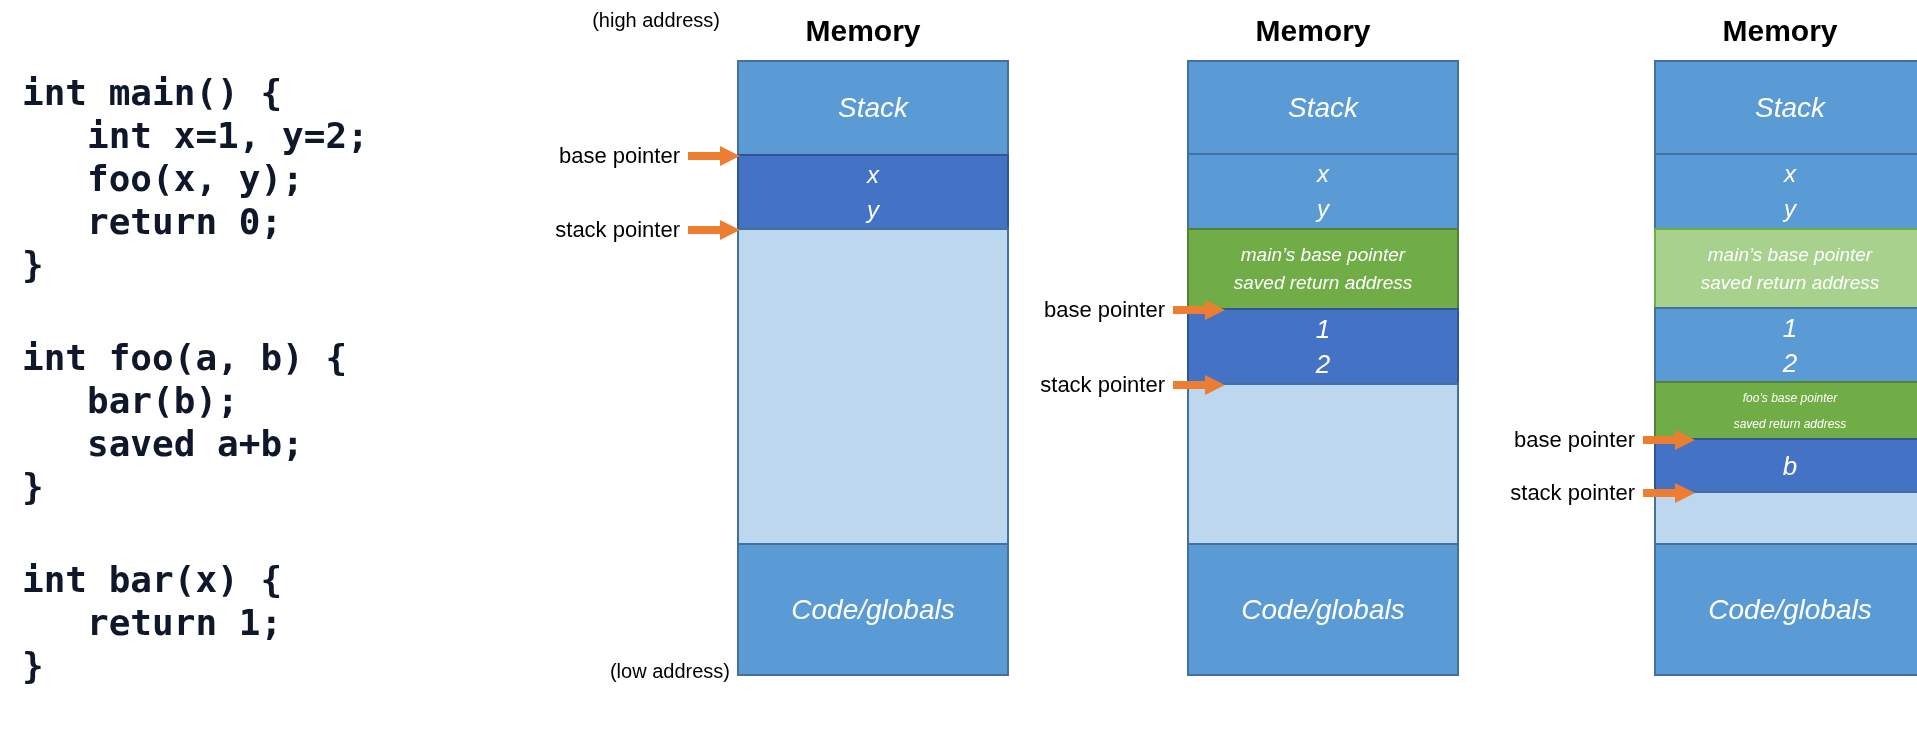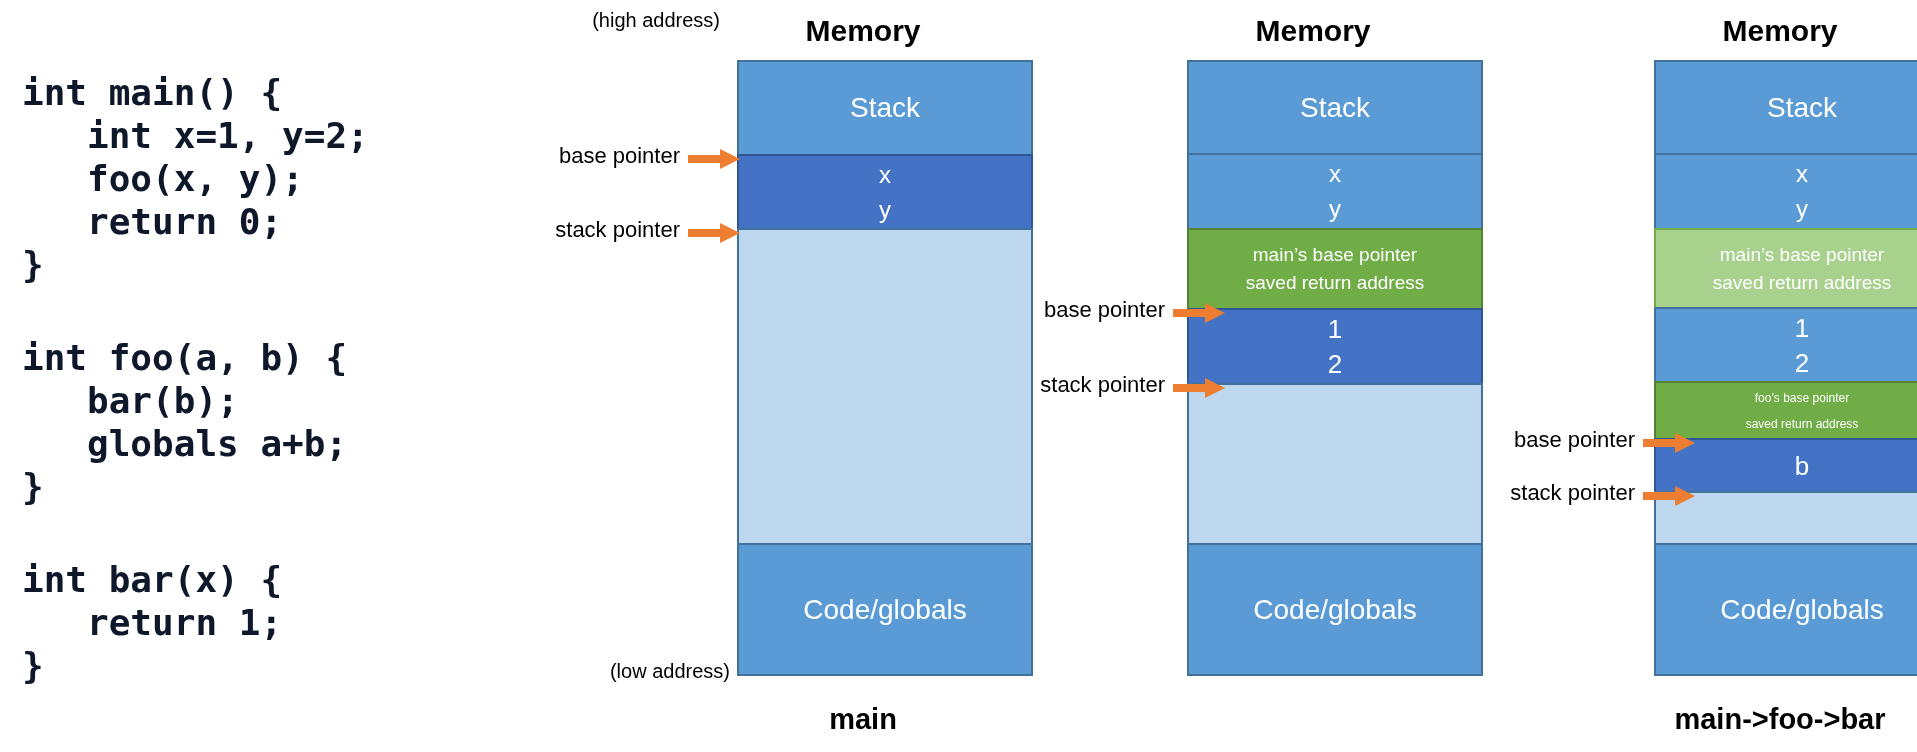--- a/index.html
+++ b/index.html
@@ -21,21 +21,21 @@
   }
   .caption{
     position:absolute;top:703px;width:252px;text-align:center;
     font-size:29px;font-weight:bold;color:#000;
   }
   
   .addr{
     position:absolute;font-size:20px;color:#000;white-space:nowrap;
   }
   
-  .membox{position:absolute;top:60px;width:296px;}
+  .membox{position:absolute;top:60px;width:272px;font-style:italic;}
   .seg{
     position:relative;box-sizing:border-box;border:2px solid;
     display:flex;align-items:center;justify-content:center;
     margin-top:-2px;text-align:center;
   }
   .seg.first{margin-top:0;}
   .mb{background:var(--medium_blue);}
   .db{background:var(--dark_blue);}
   .lb{background:var(--light_blue);}
   .gr{background:var(--green);}
@@ -45,40 +45,40 @@
   .bg{border-color:var(--border_green);}
   .blg{border-color:var(--green);}
   .big{font-size:28px;color:#fff;}
   .rows{flex-direction:column;justify-content:space-around;padding:1px 0;}
   .row{font-size:24px;color:#fff;line-height:1;}
   .num{font-size:26px;color:#fff;line-height:1;}
   .note{flex-direction:column;justify-content:center;color:#fff;
         font-size:19px;line-height:28px;}
   .note.small{font-size:12px;line-height:26px;}
   
-  .ptr{position:absolute;display:flex;align-items:flex-end;gap:8px;z-index:5;}
+  .ptr{position:absolute;display:flex;align-items:center;gap:8px;z-index:5;}
   .ptr-label{font-size:22px;color:#000;white-space:nowrap;}
   .arrow{display:inline-flex;align-items:center;}
   .shaft{width:32px;height:8px;background:var(--orange);}
   .head{width:0;height:0;border-left:20px solid var(--orange);
         border-top:10px solid transparent;border-bottom:10px solid transparent;}
 </style>
 </head>
 <body>
 
 <div id="canvas">
 
   <pre class="code-block" style="top:71px">int main() {
    int x=1, y=2;
    foo(x, y);
    return 0;
 }</pre>
   <pre class="code-block" style="top:336px">int foo(a, b) {
    bar(b);
-   globals a+b;
+   saved a+b;
 }</pre>
   <pre class="code-block" style="top:558px">int bar(x) {
    return 1;
 }</pre>
 
   <div class="addr" style="right:1197px;top:9px">(high address)</div>
   <div class="addr" style="right:1187px;top:660px">(low address)</div>
 
   <div class="mem-title" style="left:737px">Memory</div>
   <div class="membox" style="left:737px">
@@ -87,21 +87,20 @@
     </div>
     <div class="seg db bdb rows" style="height:76px">
       <span class="row">x</span>
       <span class="row">y</span>
     </div>
     <div class="seg lb bb" style="height:317px"></div>
     <div class="seg mb bb" style="height:133px">
       <span class="big">Code/globals</span>
     </div>
   </div>
-  <div class="caption" style="left:737px">main</div>
 
   <div class="mem-title" style="left:1187px">Memory</div>
   <div class="membox" style="left:1187px">
     <div class="seg first mb bb" style="height:95px">
       <span class="big">Stack</span>
     </div>
     <div class="seg mb bb rows" style="height:77px">
       <span class="row">x</span>
       <span class="row">y</span>
     </div>
@@ -141,21 +140,20 @@
       <span>saved return address</span>
     </div>
     <div class="seg db bdb rows" style="height:55px">
       <span class="num">b</span>
     </div>
     <div class="seg lb bb" style="height:54px"></div>
     <div class="seg mb bb" style="height:133px">
       <span class="big">Code/globals</span>
     </div>
   </div>
-  <div class="caption" style="left:1654px">main-&gt;foo-&gt;bar</div>
 
   <div class="ptr" style="right:1177px;top:143px">
     <span class="ptr-label">base pointer</span>
     <span class="arrow">
         <span class="shaft"></span>
         <span class="head"></span>
       </span>
   </div>
   <div class="ptr" style="right:1177px;top:217px">
     <span class="ptr-label">stack pointer</span>

